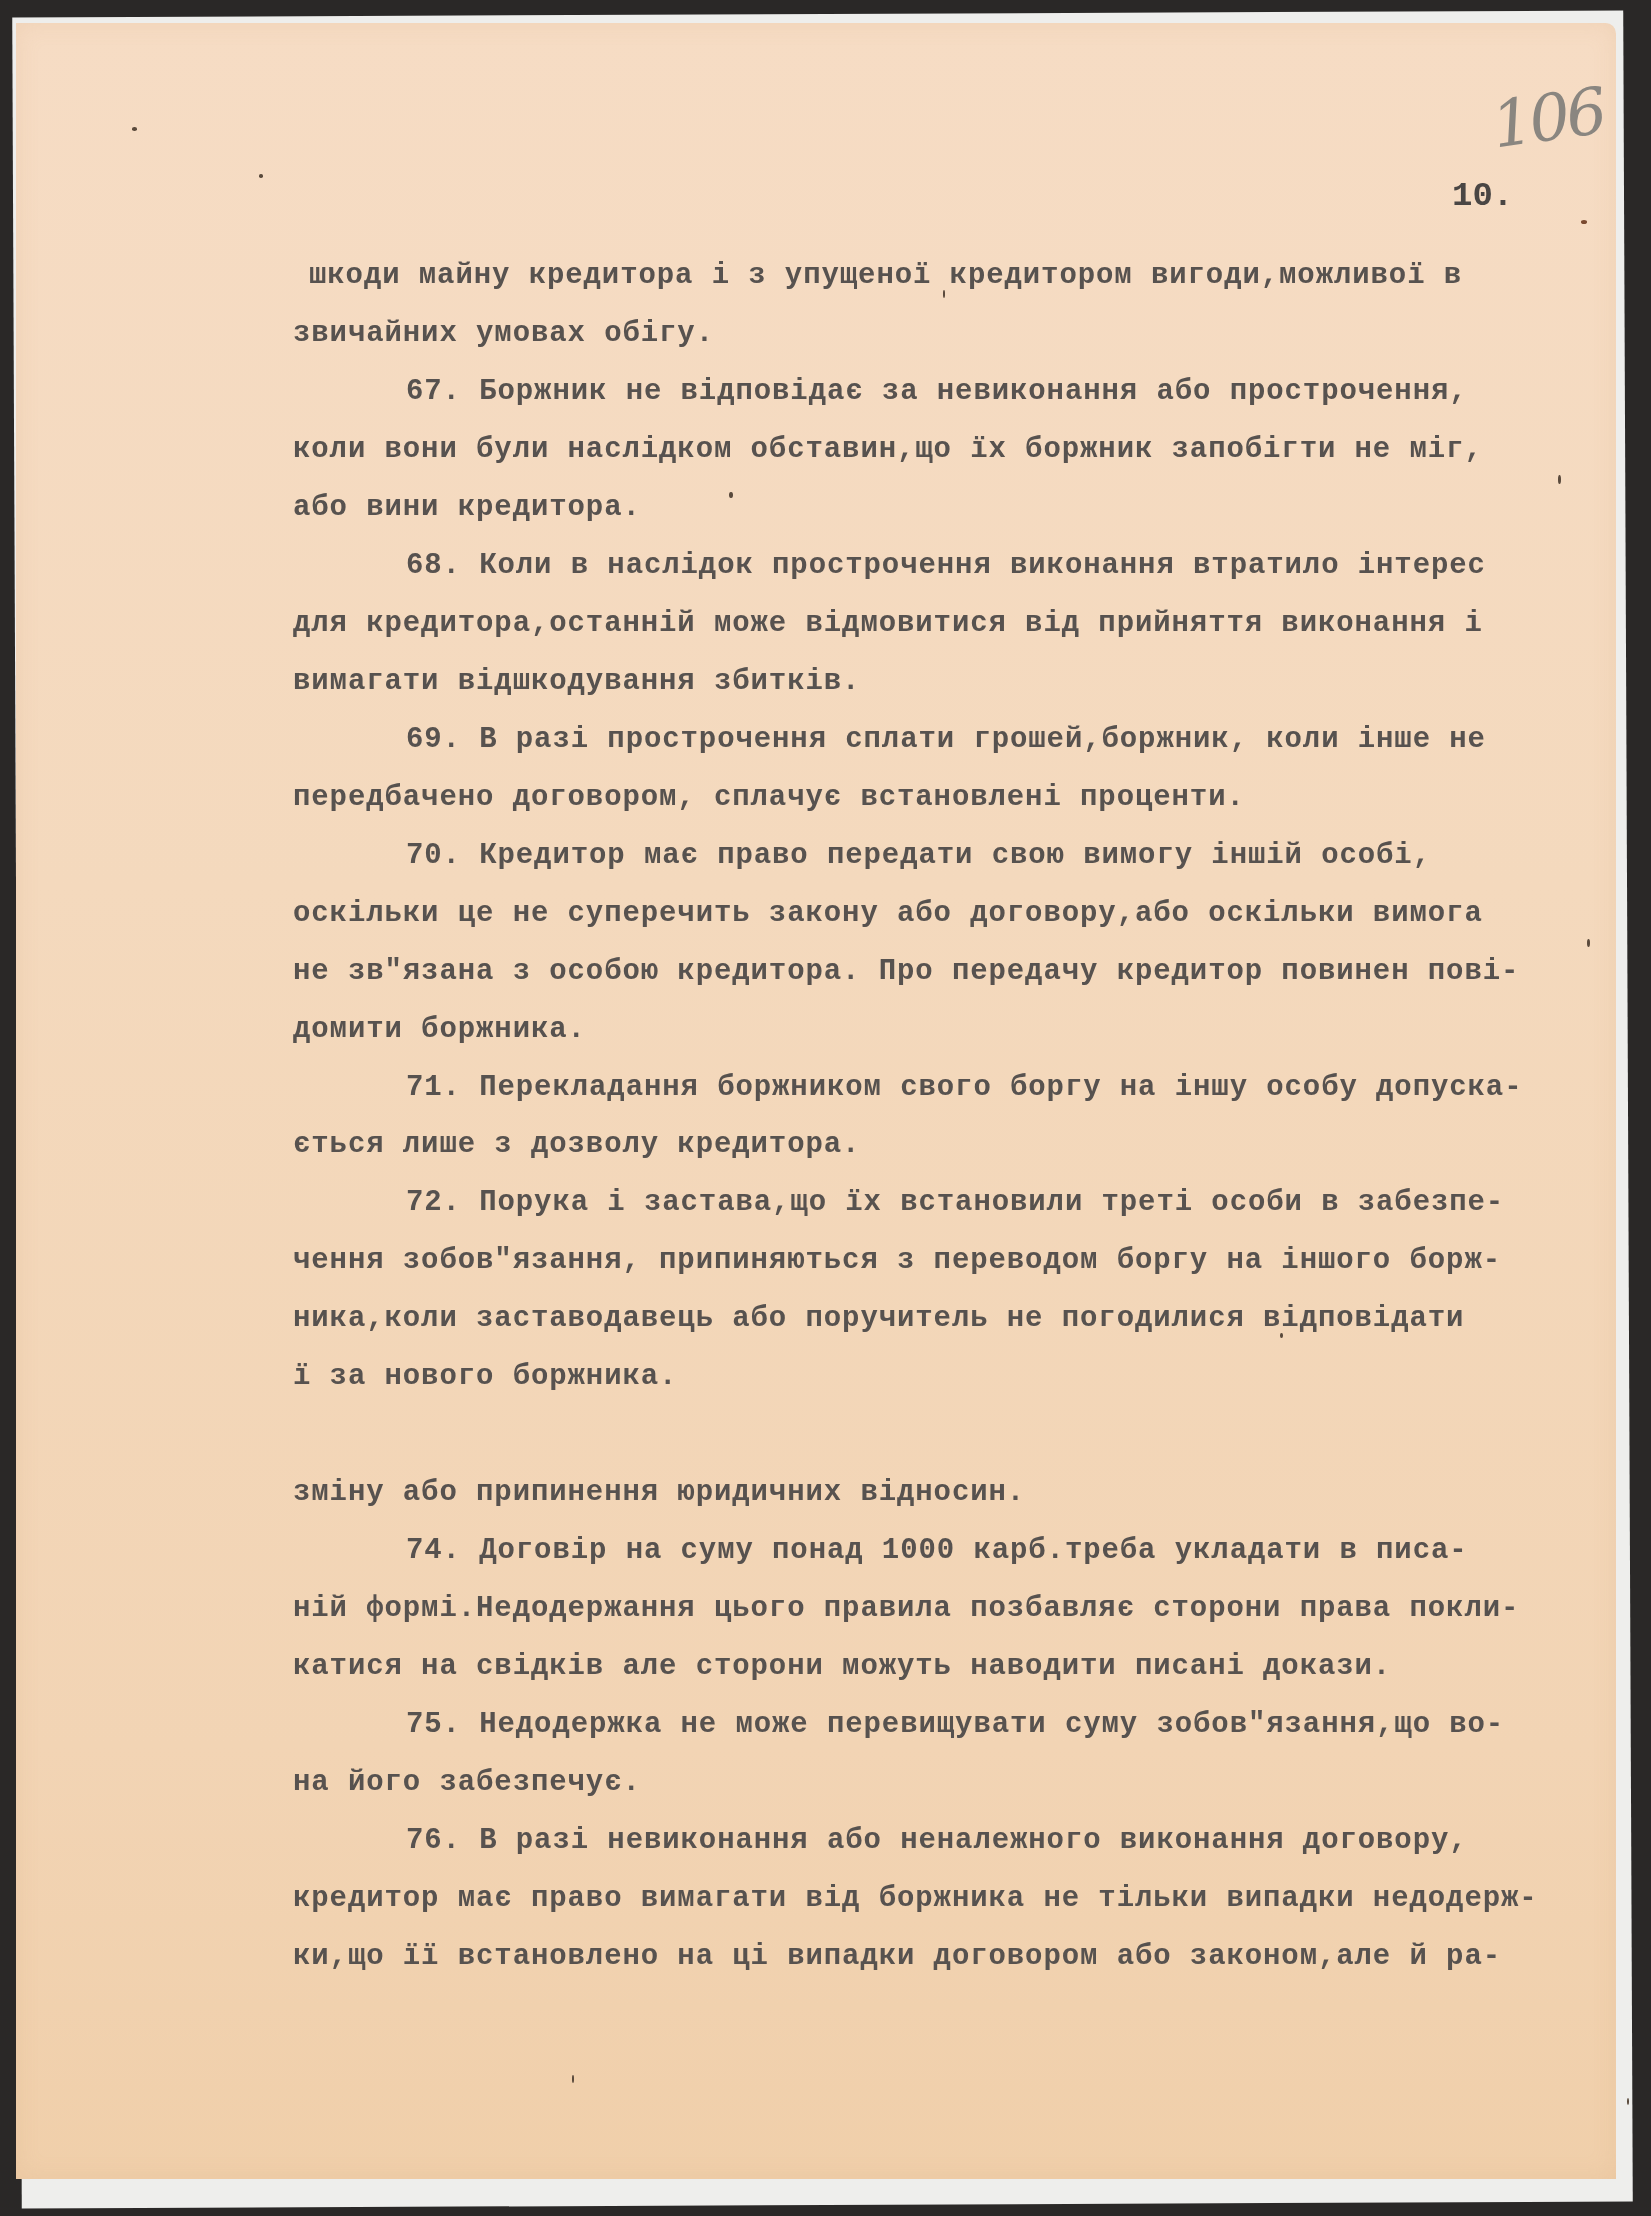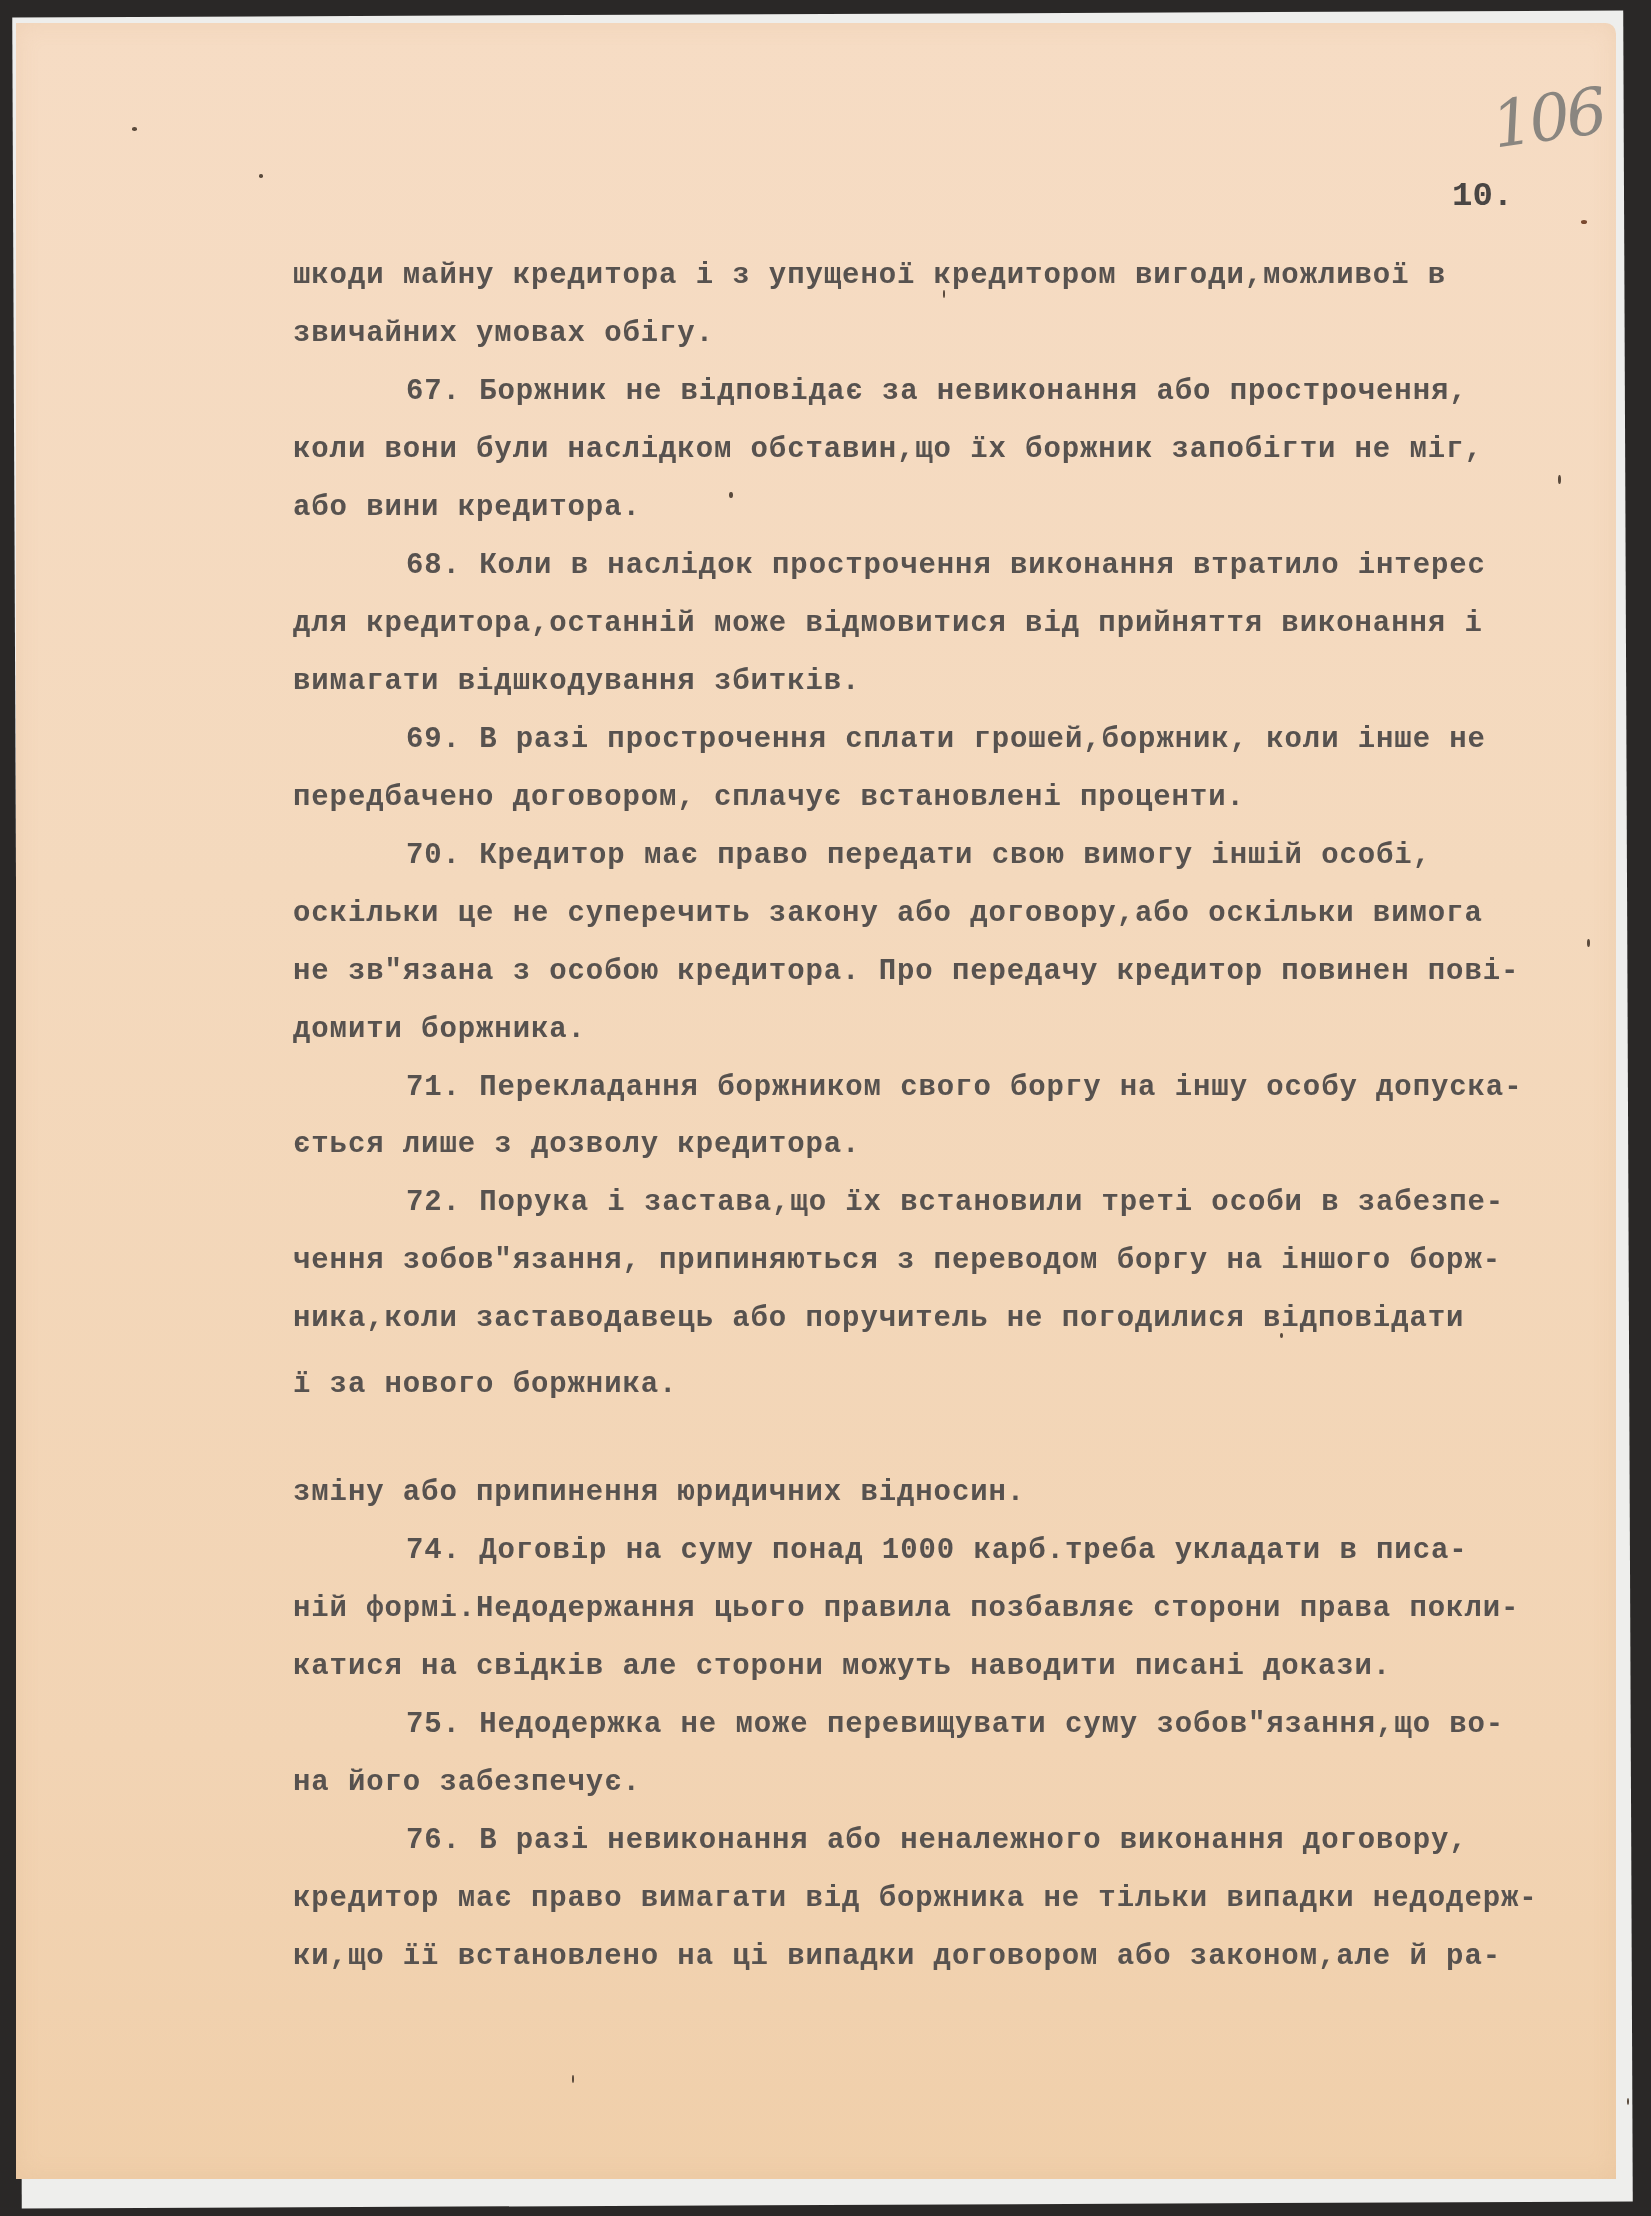--- a/index.html
+++ b/index.html
@@ -92,40 +92,40 @@
   <span class="speck" style="left:1264px;top:1310px;width:2.9px;height:4.6px;"></span>
   <span class="speck" style="left:556px;top:2052px;width:2.3px;height:8px;"></span>
   <span class="speck" style="left:1611px;top:2075px;width:2.3px;height:7px;"></span>
   <span class="speck" style="left:1565px;top:197px;width:5.8px;height:3.5px;background:#7a4a30;"></span>
 </div>
 
 <div class="archive-number">106</div>
 <div class="page-number">10.</div>
 
 <div class="text-body">
-  <div class="line flush" style="top:259px;">шкоди майну кредитора і з упущеної кредитором вигоди,можливої в</div>
+  <div class="line flush" style="top:259px;margin-left:16px;">шкоди майну кредитора і з упущеної кредитором вигоди,можливої в</div>
   <div class="line flush" style="top:317px;">звичайних умовах обігу.</div>
   <div class="line indent" style="top:375px;">67. Боржник не відповідає за невиконання або прострочення,</div>
   <div class="line flush" style="top:433px;">коли вони були наслідком обставин,що їх боржник запобігти не міг,</div>
   <div class="line flush" style="top:491px;">або вини кредитора.</div>
   <div class="line indent" style="top:549px;">68. Коли в наслідок прострочення виконання втратило інтерес</div>
   <div class="line flush" style="top:607px;">для кредитора,останній може відмовитися від прийняття виконання і</div>
   <div class="line flush" style="top:665px;">вимагати відшкодування збитків.</div>
   <div class="line indent" style="top:723px;">69. В разі прострочення сплати грошей,боржник, коли інше не</div>
   <div class="line flush" style="top:781px;">передбачено договором, сплачує встановлені проценти.</div>
   <div class="line indent" style="top:839px;">70. Кредитор має право передати свою вимогу іншій особі,</div>
   <div class="line flush" style="top:897px;">оскільки це не суперечить закону або договору,або оскільки вимога</div>
   <div class="line flush" style="top:955px;">не зв"язана з особою кредитора. Про передачу кредитор повинен пові-</div>
   <div class="line flush" style="top:1013px;">домити боржника.</div>
   <div class="line indent" style="top:1071px;">71. Перекладання боржником свого боргу на іншу особу допуска-</div>
   <div class="line flush" style="top:1128px;">ється лише з дозволу кредитора.</div>
   <div class="line indent" style="top:1186px;">72. Порука і застава,що їх встановили треті особи в забезпе-</div>
   <div class="line flush" style="top:1244px;">чення зобов"язання, припиняються з переводом боргу на іншого борж-</div>
   <div class="line flush" style="top:1302px;">ника,коли заставодавець або поручитель не погодилися відповідати</div>
-  <div class="line flush" style="top:1360px;margin-top:8px;">ї за нового боржника.</div>
+  <div class="line flush" style="top:1360px;">ї за нового боржника.</div>
   <div class="line flush" style="top:1476px;">зміну або припинення юридичних відносин.</div>
   <div class="line indent" style="top:1534px;">74. Договір на суму понад 1000 карб.треба укладати в писа-</div>
   <div class="line flush" style="top:1650px;">катися на свідків але сторони можуть наводити писані докази.</div>
   <div class="line flush" style="top:1592px;">ній формі.Недодержання цього правила позбавляє сторони права покли-</div>
   <div class="line indent" style="top:1708px;">75. Недодержка не може перевищувати суму зобов"язання,що во-</div>
   <div class="line flush" style="top:1766px;">на його забезпечує.</div>
   <div class="line indent" style="top:1824px;">76. В разі невиконання або неналежного виконання договору,</div>
   <div class="line flush" style="top:1882px;">кредитор має право вимагати від боржника не тільки випадки недодерж-</div>
   <div class="line flush" style="top:1940px;">ки,що її встановлено на ці випадки договором або законом,але й ра-</div>
 </div>

